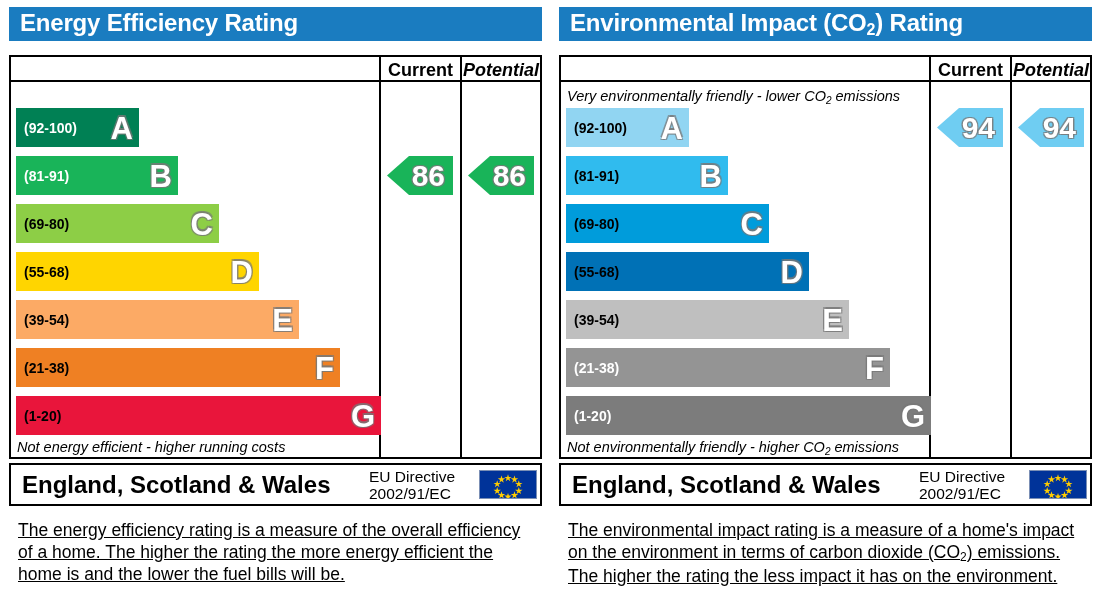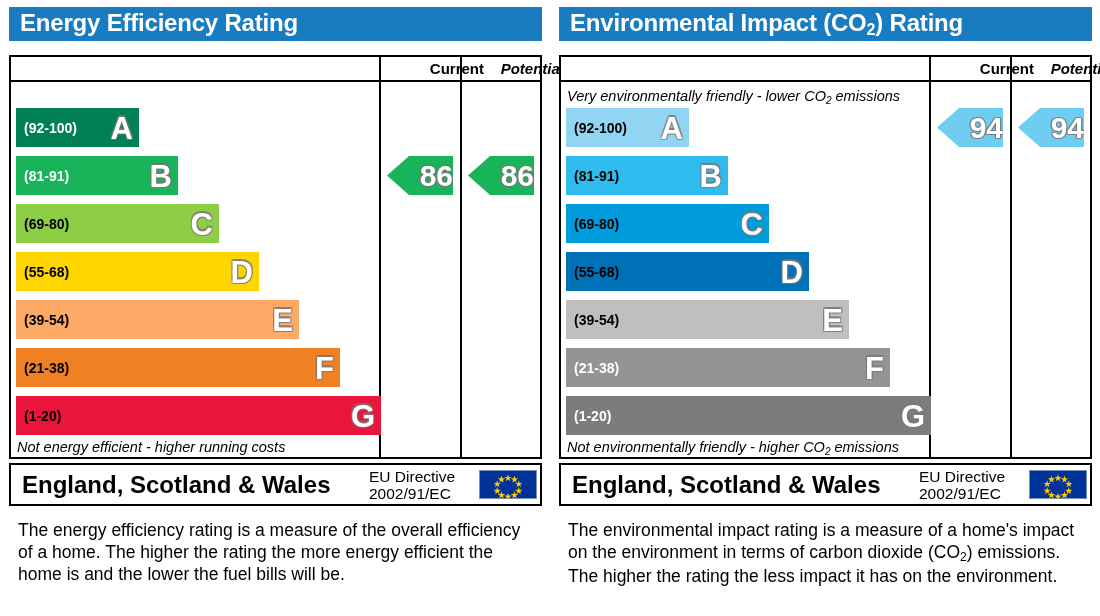--- a/index.html
+++ b/index.html
@@ -82,25 +82,24 @@
     width: 2px;
     height: 100%;
     background: #000000;
   }
   .col-div-1 { left: 368px; }
   .col-div-2 { left: 449px; }
 
   .col-label {
     position: absolute;
     top: 3px;
-    font-size: 15px;
-    font-weight: bold;
-    text-align: right;
+    font-size: 18px;
+    font-weight: bold;
+    text-align: center;
     color: #000;
-    margin-left: 24px;
   }
   .col-label-current   { left: 370px; width: 79px; }
   .col-label-potential { left: 451px; width: 78px; font-style: italic; }
 
   
   .caption {
     position: absolute;
     left: 6px;
     width: 356px;
     font-size: 14.5px;
@@ -156,20 +155,21 @@
        1.2px  1.2px 0 rgba(120,120,120,.65);
   }
 
   
   .rating-arrow {
     position: absolute;
     height: 39px;
     display: flex;
     align-items: center;
     justify-content: flex-end;
+    padding-right: 8px;
     box-sizing: border-box;
     clip-path: polygon(0% 50%, 22px 0%, 100% 0%, 100% 100%, 22px 100%);
   }
   .rating-value {
     font-size: 30px;
     font-weight: bold;
     color: #ffffff;
     line-height: 1;
     text-shadow:
       -1.2px -1.2px 0 rgba(120,120,120,.7),
@@ -218,20 +218,21 @@
 
   
   .description {
     position: absolute;
     left: 18px;
     top: 519px;
     width: 510px;
     font-size: 17.5px;
     line-height: 22px;
     color: #000000;
+    text-decoration: underline;
   }
   .description sub {
     font-size: 12px;
     vertical-align: baseline;
     position: relative;
     top: 3px;
   }
 </style>
 </head>
 <body>

